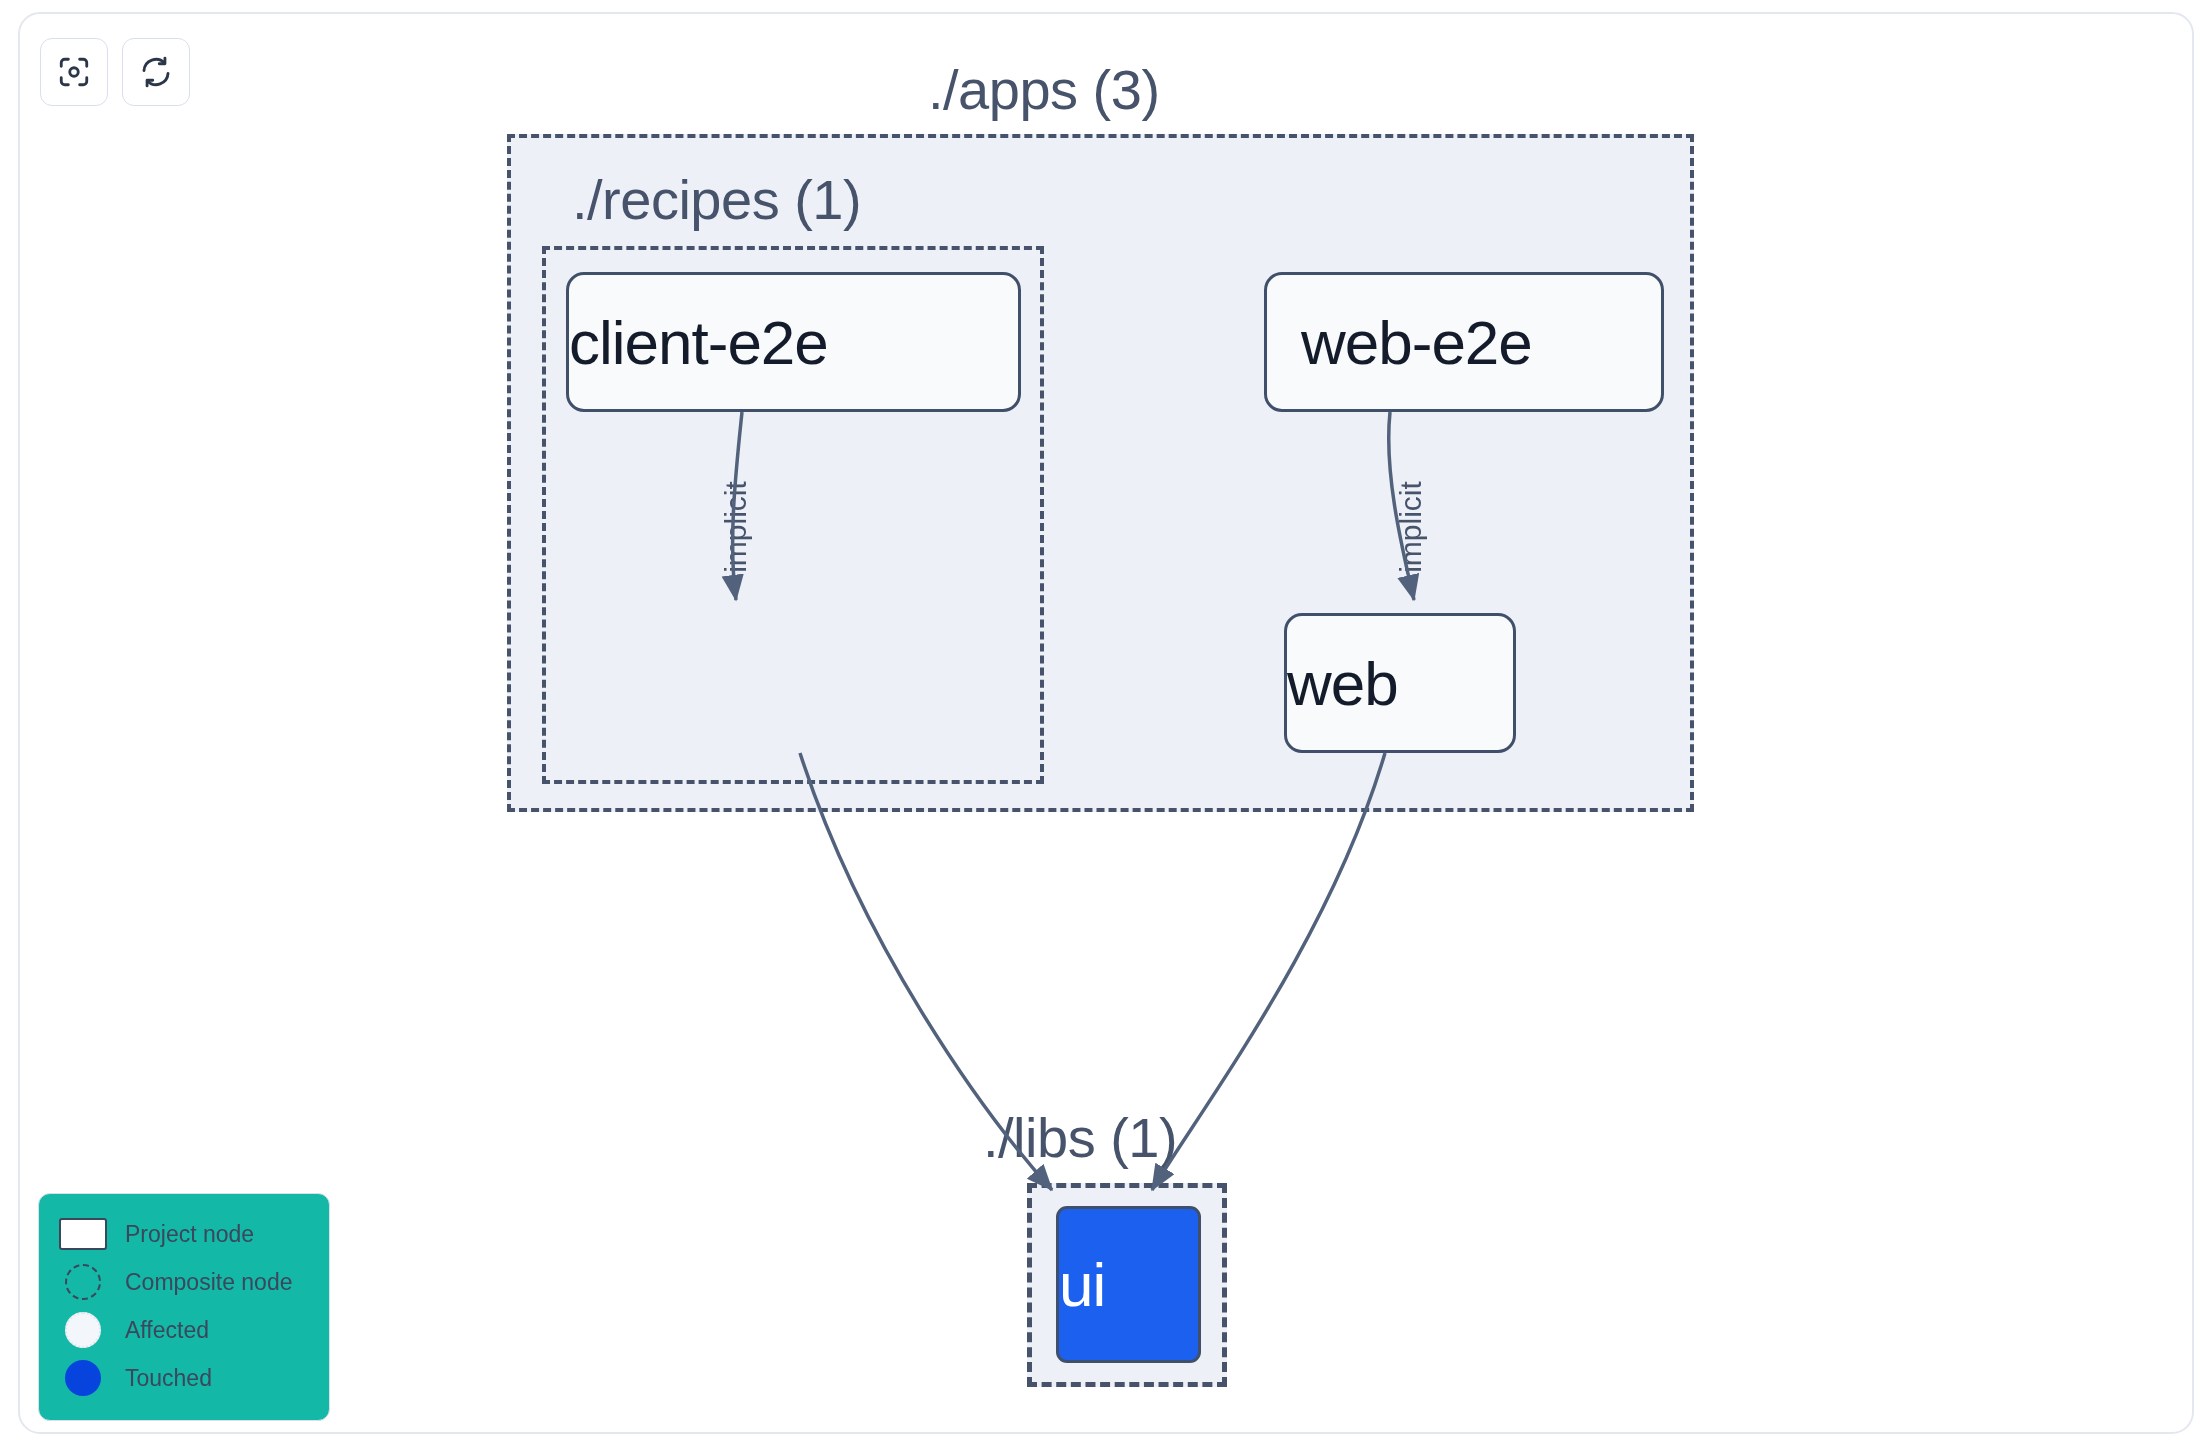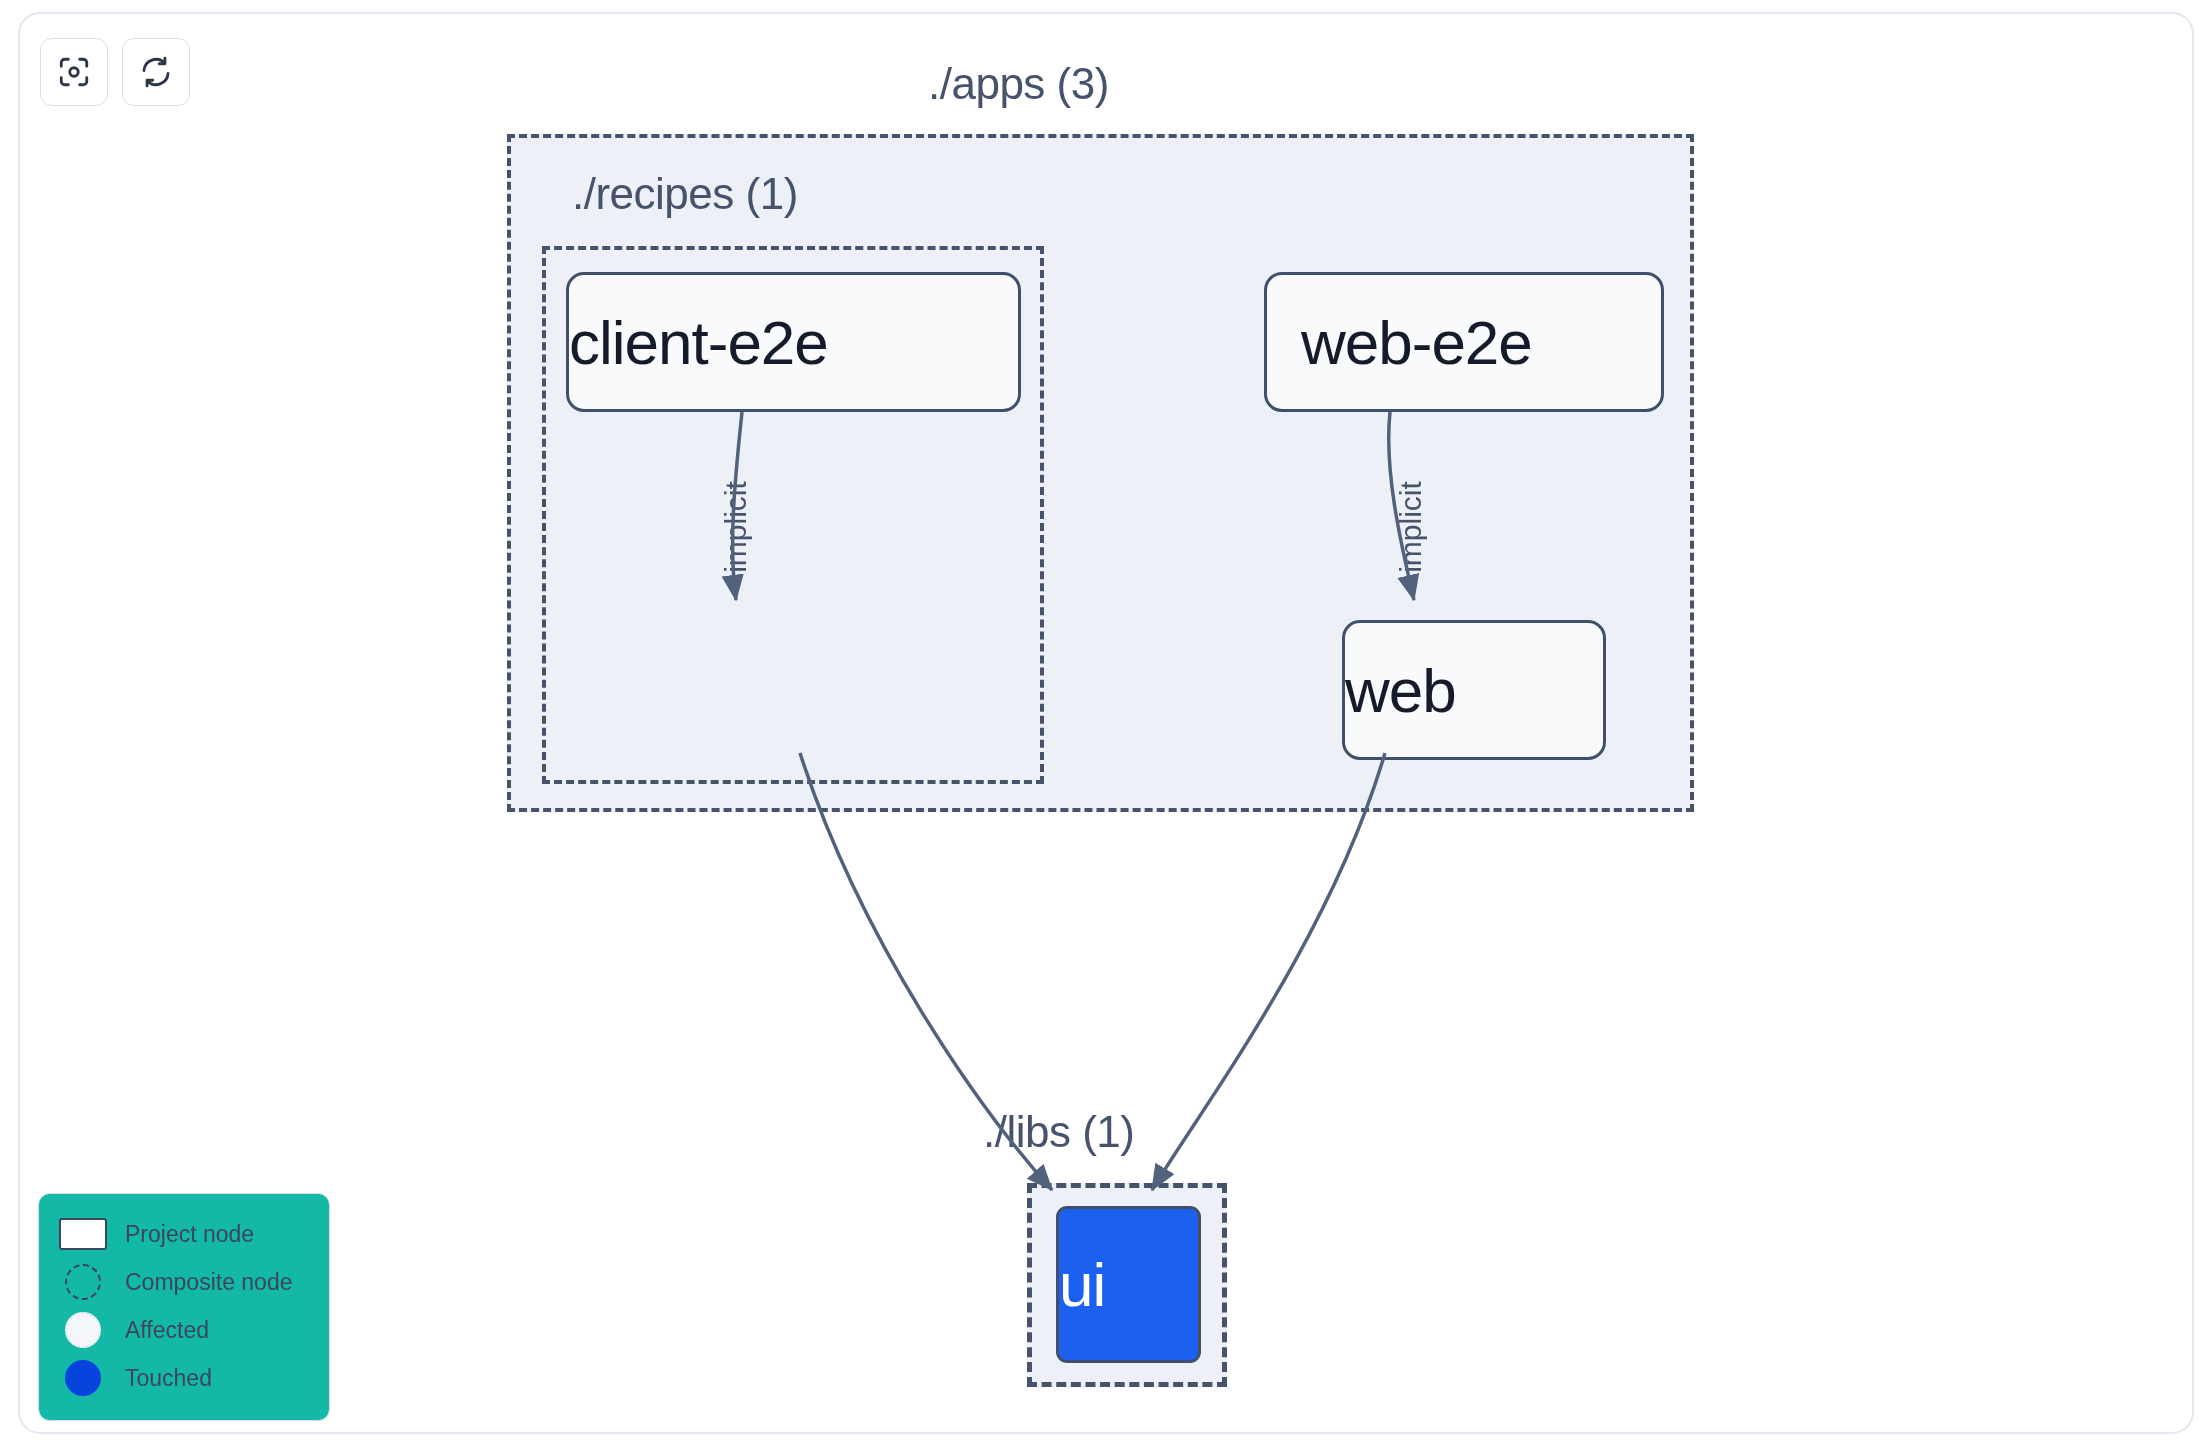--- a/index.html
+++ b/index.html
@@ -66,21 +66,21 @@
 
   
   .composite {
     position: absolute;
     background: #edf1f7;
     border: 4px dashed #46536b;
     z-index: 10;
   }
   .composite-label {
     position: absolute;
-    font-size: 44px;
+    font-size: 56px;
     line-height: 1;
     color: #46536b;
     letter-spacing: -0.5px;
     white-space: nowrap;
     z-index: 30;
   }
 
   
   .node {
     position: absolute;
@@ -212,21 +212,21 @@
 
     <div class="node" style="left:566px; top:272px; width:455px; height:140px;">
       <span>client-e2e</span>
     </div>
 
     <div class="node" style="left:1264px; top:272px; width:400px; height:140px;padding-left:34px;">
       <span>web-e2e</span>
     </div>
 
 
-    <div class="node" style="left:1342px; top:613px; width:264px; height:140px;margin-top:7px;">
+    <div class="node" style="left:1284px; top:613px; width:232px; height:140px;">
       <span>web</span>
     </div>
 
     <div class="node touched" style="left:1056px; top:1206px; width:145px; height:157px;">
       <span>ui</span>
     </div>
 
     <div class="edge-label" style="left:690px; top:510px; transform: rotate(-90deg);">implicit</div>
     <div class="edge-label" style="left:1365px; top:510px; transform: rotate(-90deg);">implicit</div>
   </div>

